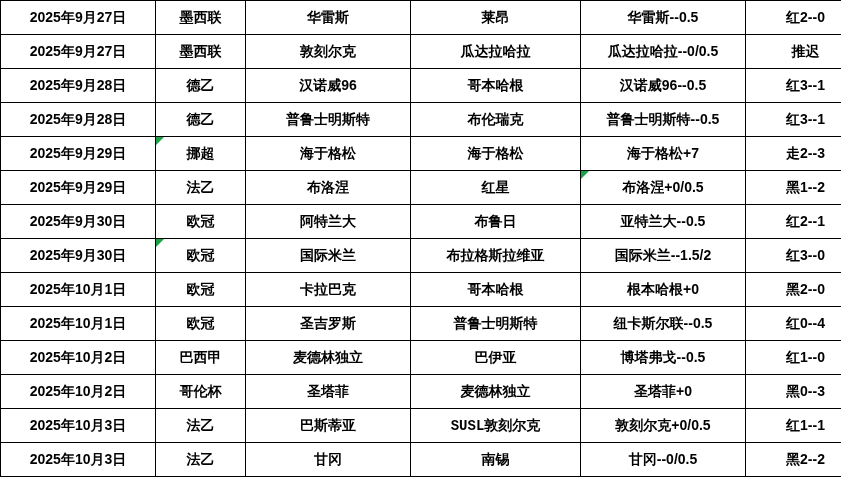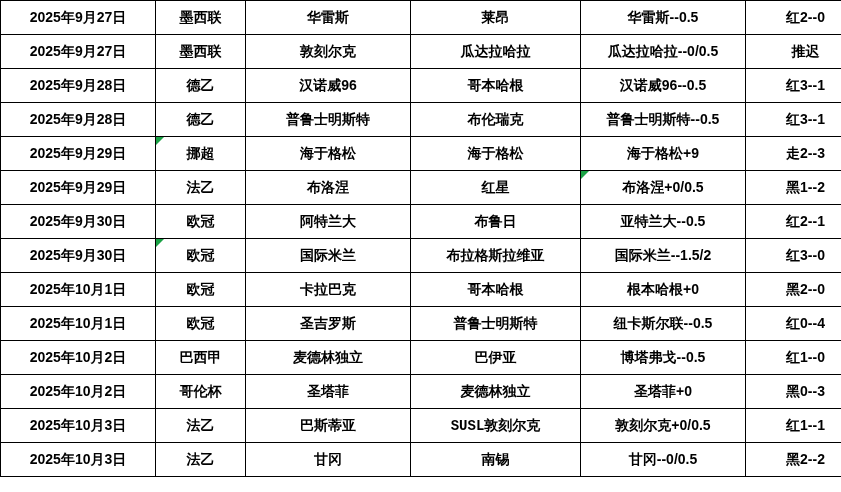--- a/index.html
+++ b/index.html
@@ -103,21 +103,21 @@
         <td class="col-home">普鲁士明斯特</td>
         <td class="col-away">布伦瑞克</td>
         <td class="col-handicap hd-green">普鲁士明斯特--0.5</td>
         <td class="col-result res-red">红3--1</td>
       </tr>
       <tr>
         <td class="col-date">2025年9月29日</td>
         <td class="col-league marked">挪超</td>
         <td class="col-home">海于格松</td>
         <td class="col-away">海于格松</td>
-        <td class="col-handicap hd-green">海于格松+9</td>
+        <td class="col-handicap hd-green">海于格松+7</td>
         <td class="col-result res-black">走2--3</td>
       </tr>
       <tr>
         <td class="col-date">2025年9月29日</td>
         <td class="col-league">法乙</td>
         <td class="col-home">布洛涅</td>
         <td class="col-away">红星</td>
         <td class="col-handicap hd-green marked">布洛涅+0/0.5</td>
         <td class="col-result res-black">黑1--2</td>
       </tr>

